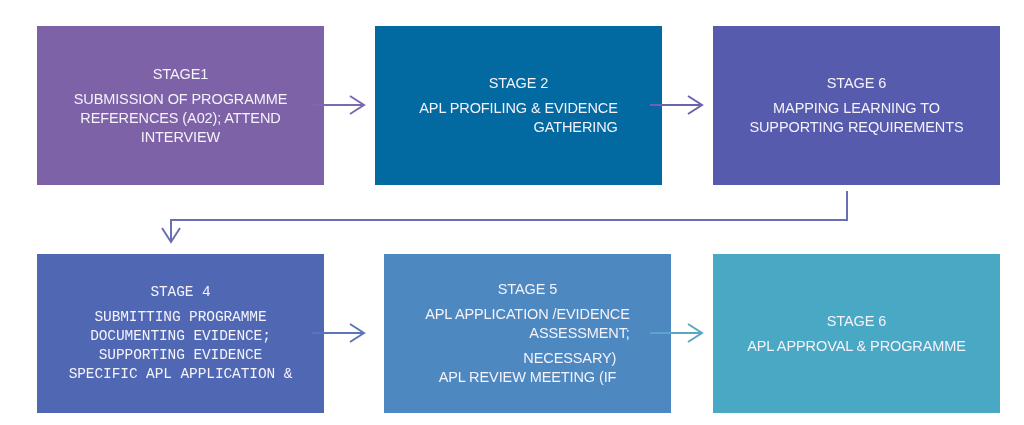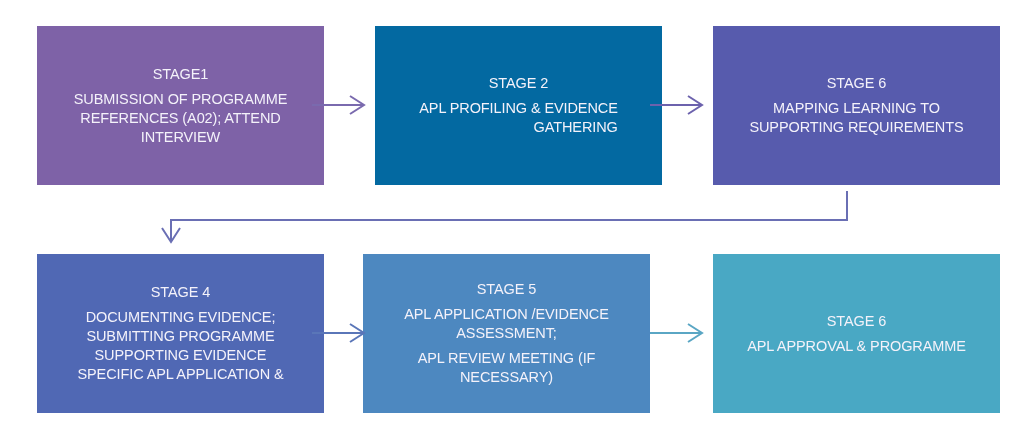--- a/index.html
+++ b/index.html
@@ -11,21 +11,21 @@
       color: #f4f2fa; text-align: center; box-sizing: border-box; padding: 0 8px;
       font-size: 14.5px; line-height: 19px; letter-spacing: -0.1px;
     }
     .stage .title { margin-bottom: 6px; }
     .stage .line { display: block; }
     .stage .para + .para { margin-top: 6px; }
     #s1 { left: 37px; top: 26px; background: #7e62a7; }
     #s2 { left: 375px; top: 26px; background: #6a5ba8; }
     #s3 { left: 713px; top: 26px; background: #575bad; }
     #s4 { left: 37px; top: 254px; background: #5068b4; }
-    #s5 { left: 363px; top: 254px; background: #4d88c0; }
+    #s5 { left: 384px; top: 254px; background: #4d88c0; text-align: right; }
     #s6 { left: 713px; top: 254px; background: #49a8c4; }
     svg.connectors { position: absolute; left: 0; top: 0; width: 1024px; height: 425px; pointer-events: none; }
   </style>
 </head>
 <body>
 
 <div class="stage" id="s1" style="background: rgb(126, 98, 167);">
     <div class="title">STAGE1</div>
     <div class="para">
       <span class="line">SUBMISSION OF PROGRAMME</span>
@@ -40,38 +40,38 @@
       <span class="line">GATHERING</span>
     </div>
   </div>
 <div class="stage" id="s3" style="background: rgb(87, 91, 173);">
     <div class="title">STAGE 6</div>
     <div class="para">
       <span class="line">MAPPING LEARNING TO</span>
       <span class="line">SUPPORTING REQUIREMENTS</span>
     </div>
   </div>
-<div class="stage" id="s4" style="background: rgb(80, 104, 180);">
+<div class="stage" id="s4" style="background: rgb(80, 104, 180); font-family: Liberation Mono, monospace;">
     <div class="title">STAGE 4</div>
     <div class="para">
+      <span class="line">SUBMITTING PROGRAMME</span>
       <span class="line">DOCUMENTING EVIDENCE;</span>
-      <span class="line">SUBMITTING PROGRAMME</span>
       <span class="line">SUPPORTING EVIDENCE</span>
       <span class="line">SPECIFIC APL APPLICATION  &amp;</span>
     </div>
   </div>
 <div class="stage" id="s5" style="background: rgb(77, 136, 192);">
     <div class="title">STAGE 5</div>
     <div class="para">
       <span class="line">APL APPLICATION /EVIDENCE</span>
       <span class="line">ASSESSMENT;</span>
     </div>
     <div class="para">
+      <span class="line">NECESSARY)</span>
       <span class="line">APL REVIEW MEETING (IF</span>
-      <span class="line">NECESSARY)</span>
     </div>
   </div>
 <div class="stage" id="s6" style="background: rgb(73, 168, 196);">
     <div class="title">STAGE 6</div>
     <div class="para">
       <span class="line">APL APPROVAL &amp; PROGRAMME</span>
     </div>
   </div>
 
 <svg class="connectors" viewBox="0 0 1024 425">

